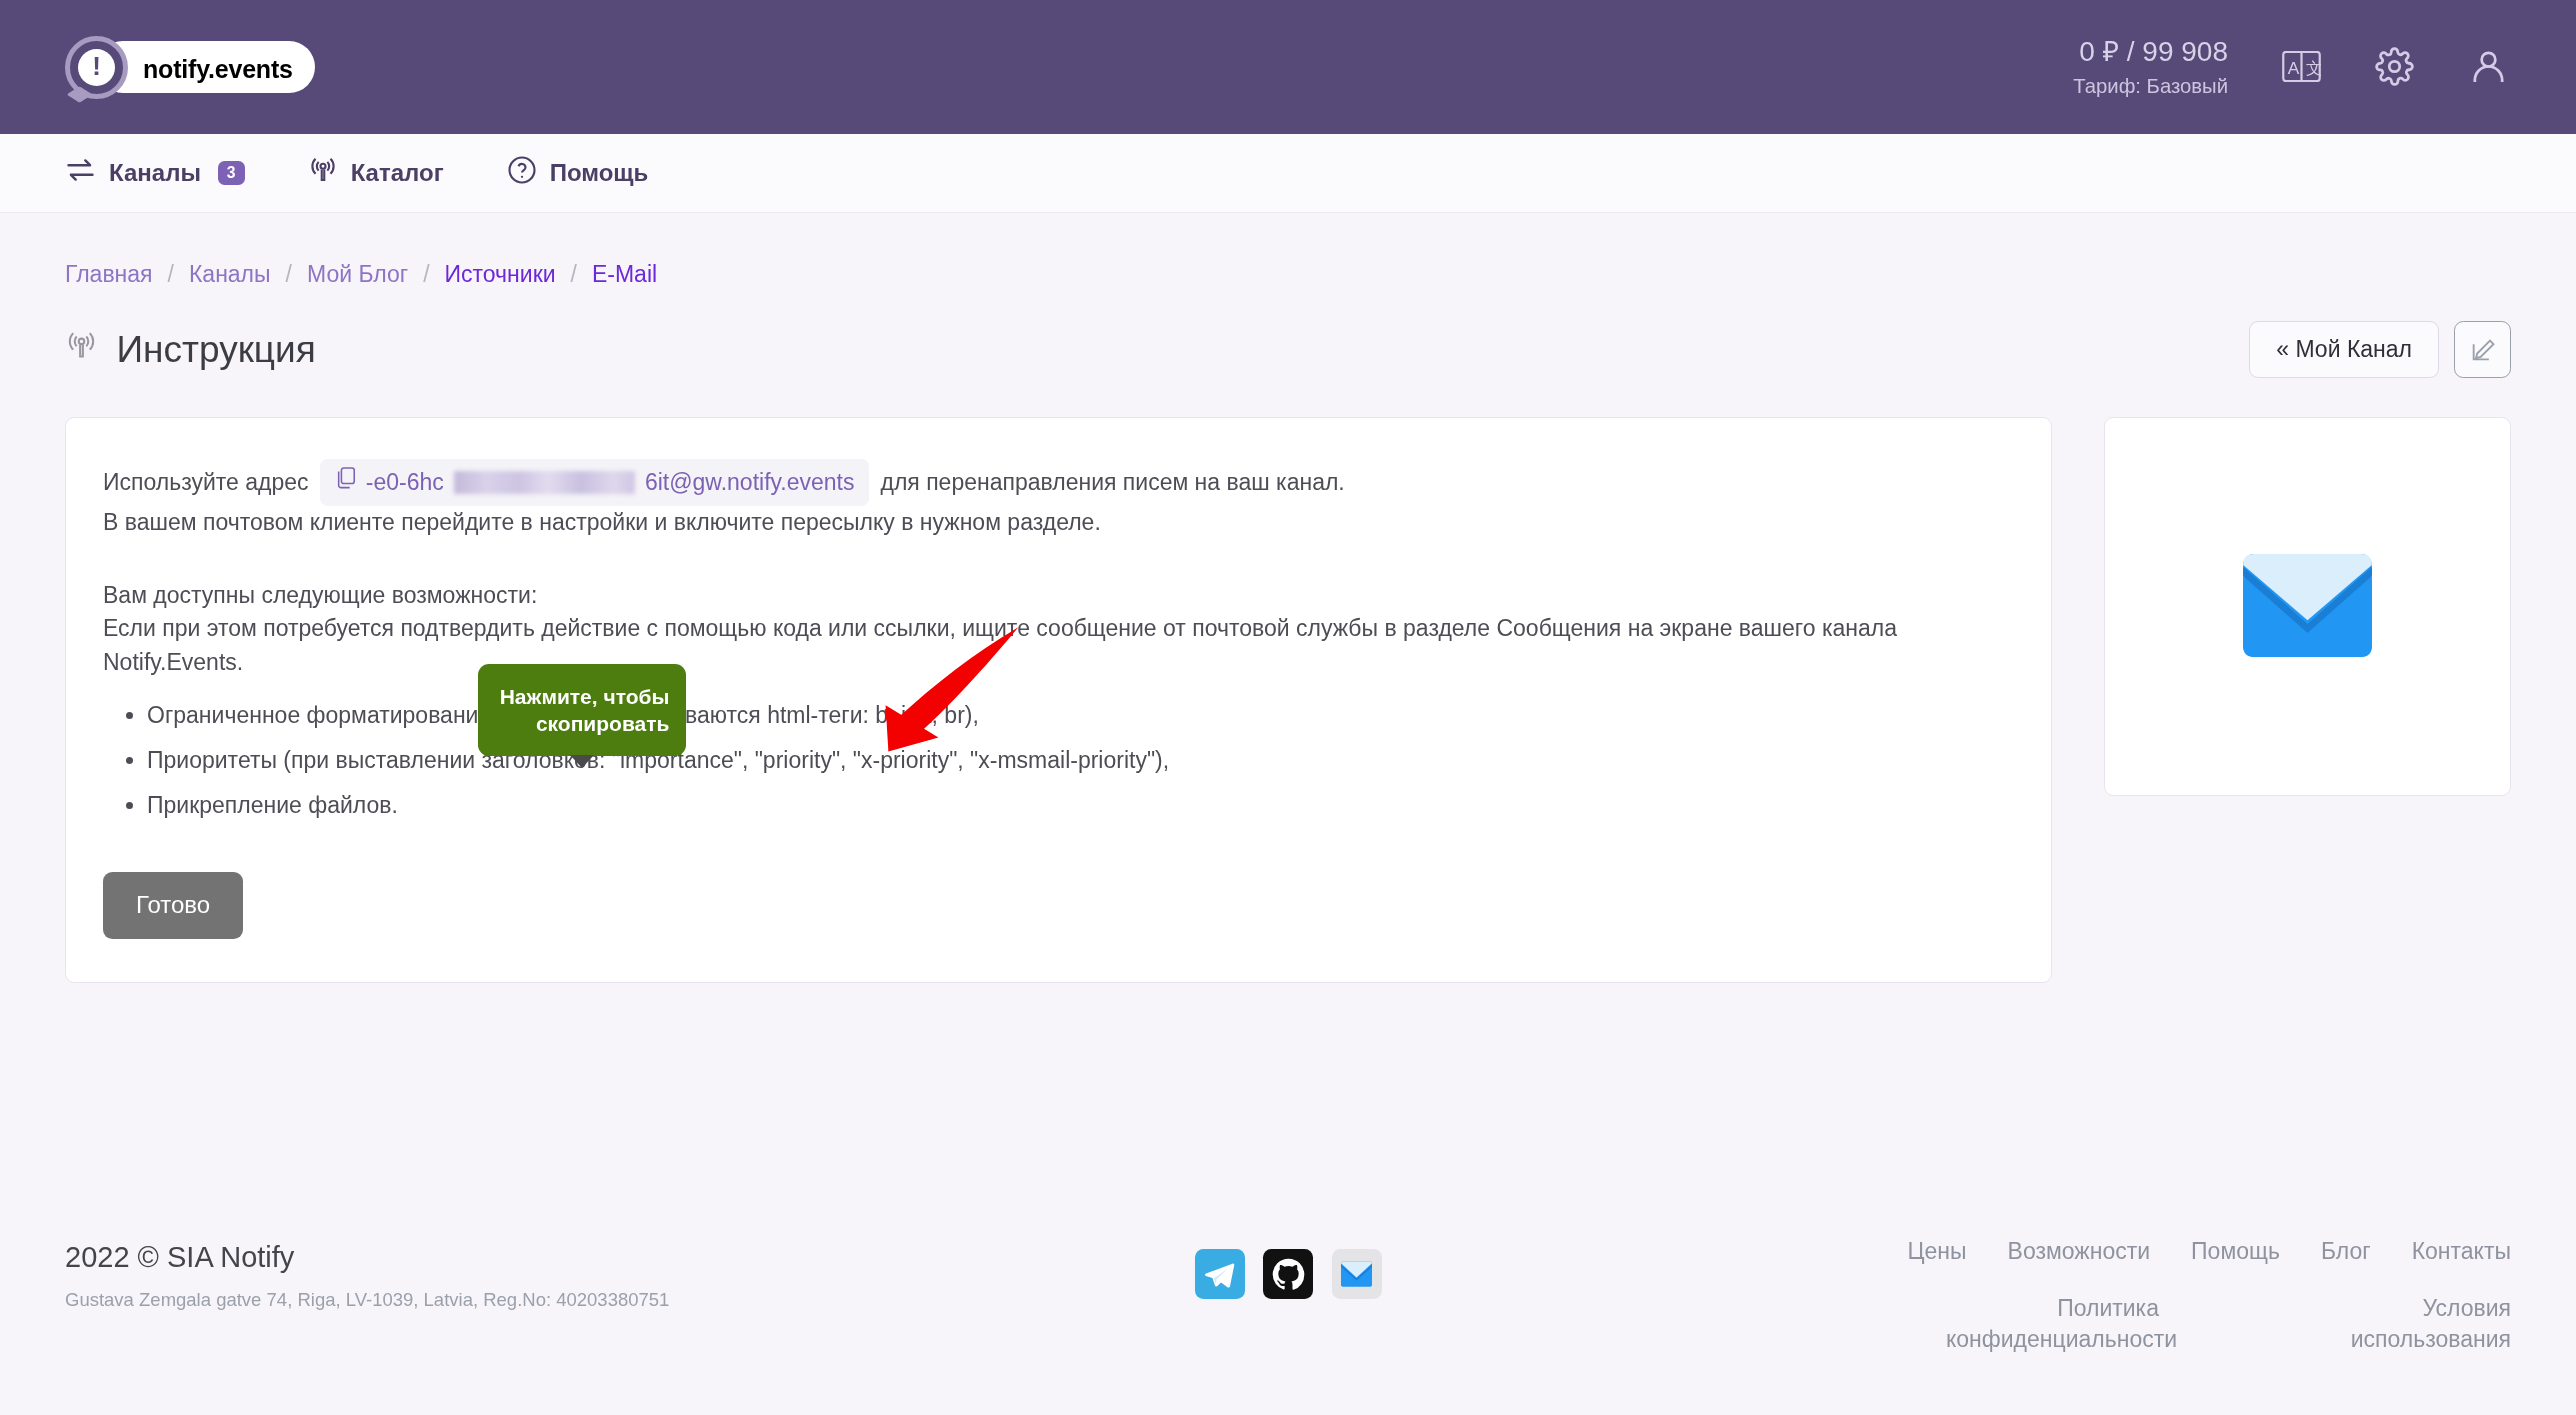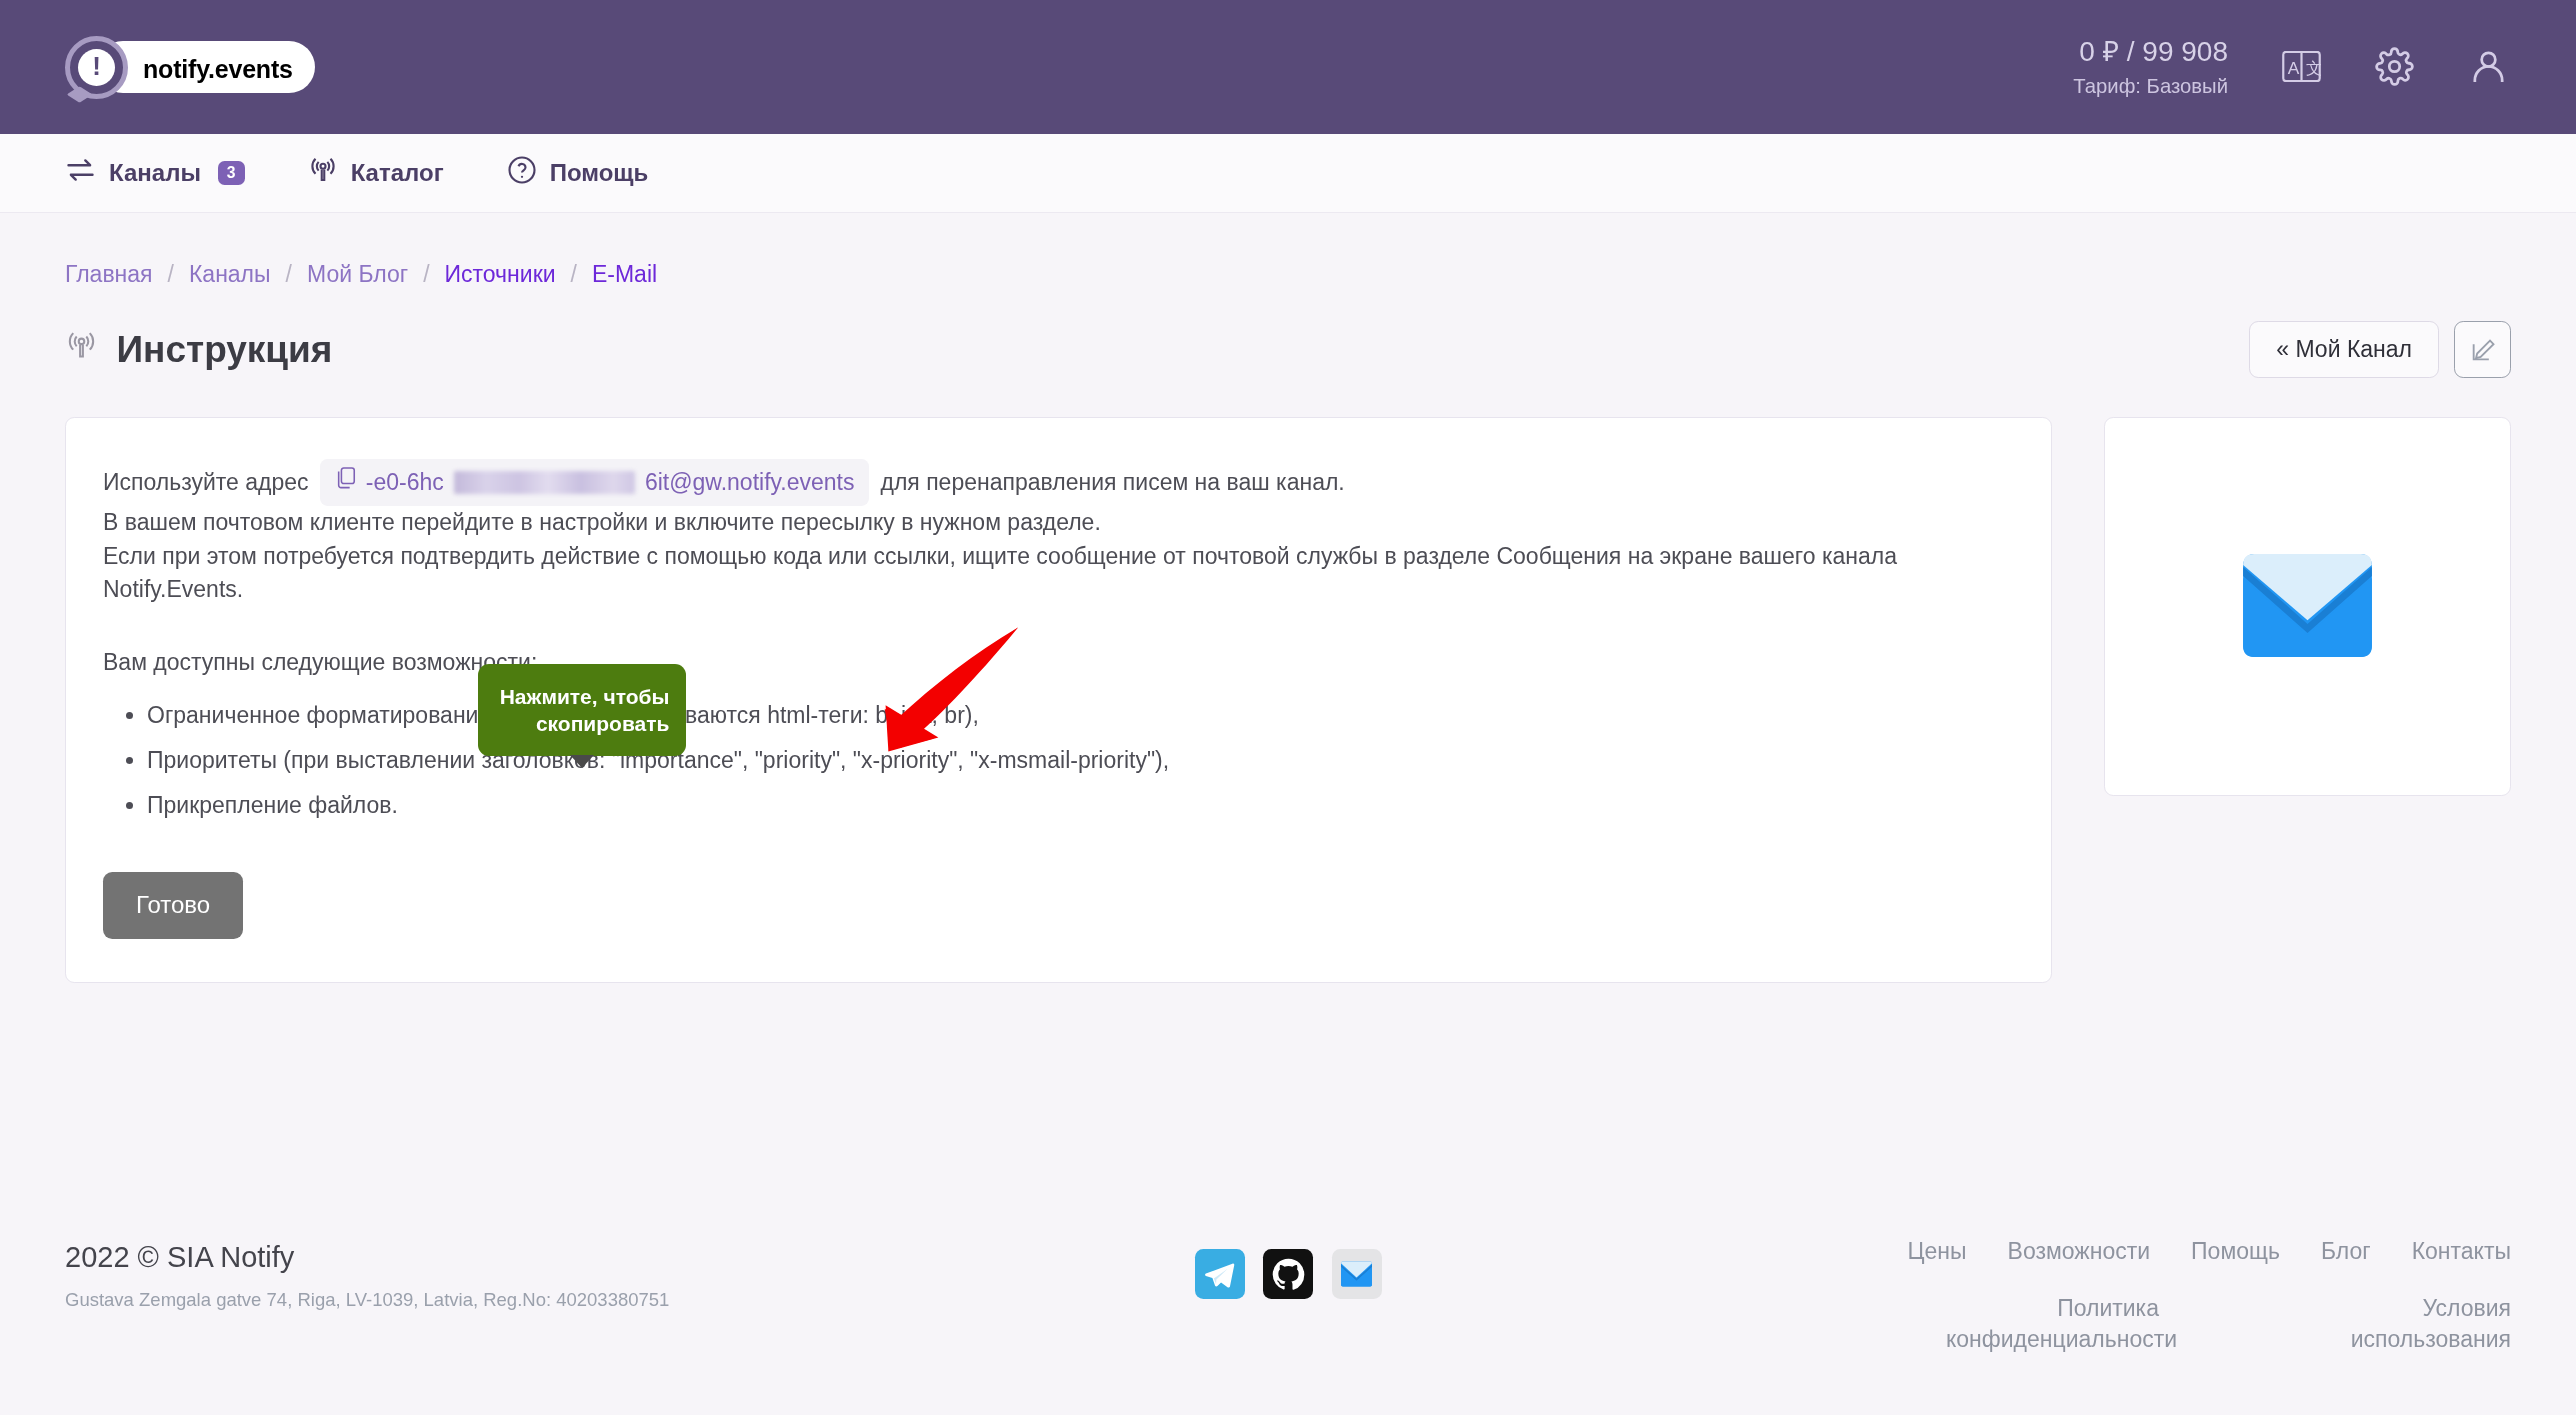--- a/index.html
+++ b/index.html
@@ -114,21 +114,21 @@
   .bc-link { color: #8d74c4; cursor: pointer; }
   .bc-link.muted { color: #6d28d9; cursor: default; }
   .bc-sep  { color: #b9b4c4; }
 
   .page-head {
     display: flex; align-items: center; justify-content: space-between;
     margin-top: 33px;
   }
   .page-title {
     display: flex; align-items: center; gap: 18.5px;
-    font-size: 37px; font-weight: 700; color: #3c3c44;
+    font-size: 37px; font-weight: 400; color: #3c3c44;
   }
   .head-actions { display: flex; align-items: center; gap: 15px; }
   .btn-outline {
     background: #fbfafc;
     border: 0.9px solid #dedae6;
     border-radius: 9.2px;
     height: 57px;
     padding: 0 26px;
     font-size: 23px; color: #2f2f38;
     font-family: "Liberation Sans", sans-serif;
@@ -374,23 +374,23 @@
             </svg>
           </span>
           <span>-e0-6hc</span>
             <span class="email-blur"></span>
             <span>6it@gw.notify.events</span>
         </span>
         <span>для перенаправления писем на ваш канал.</span>
       </div>
 
       <div class="body-text">В вашем почтовом клиенте перейдите в настройки и включите пересылку в нужном разделе.</div>
+      <div class="body-text feature-intro">Вам доступны следующие возможности:</div>
+
       <div class="body-text">Если при этом потребуется подтвердить действие с помощью кода или ссылки, ищите сообщение от почтовой службы в разделе Сообщения на экране вашего канала Notify.Events.</div>
-
-      <div class="body-text feature-intro">Вам доступны следующие возможности:</div>
       <ul class="features">
         <li>Ограниченное форматирование текста (поддерживаются html-теги: b, i, a, br),</li>
         <li>Приоритеты (при выставлении заголовков: "importance", "priority", "x-priority", "x-msmail-priority"),</li>
         <li>Прикрепление файлов.</li>
       </ul>
 
       <button class="btn-primary">Готово</button>
     </div>
 
     <div class="card card-side">

